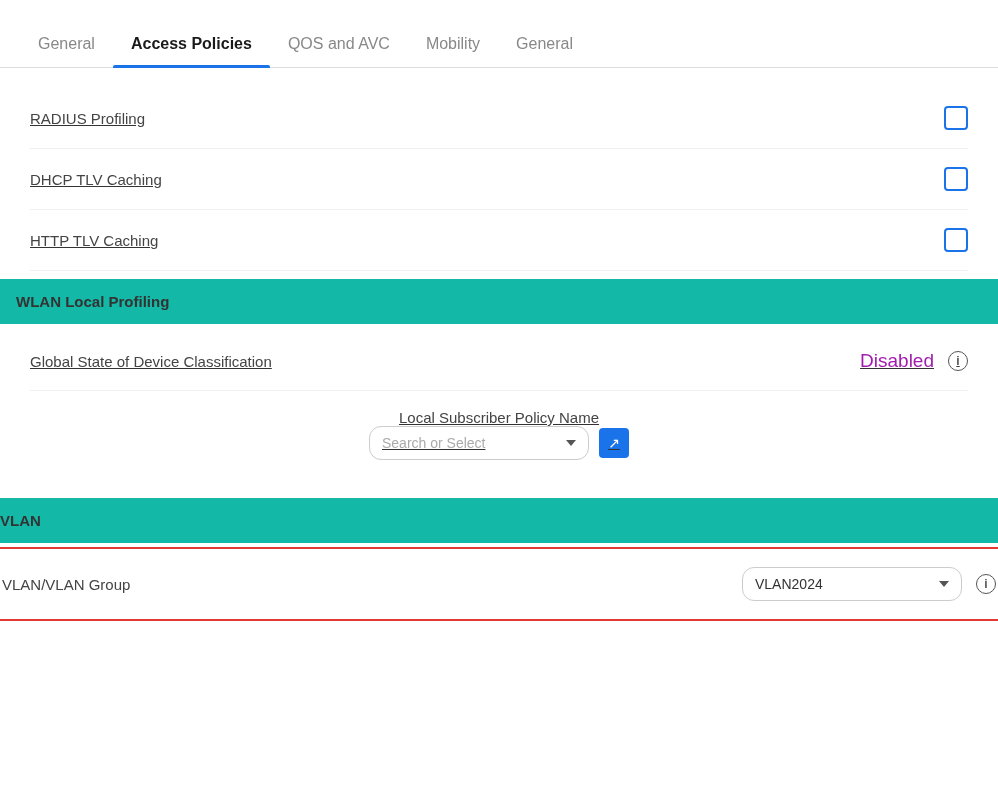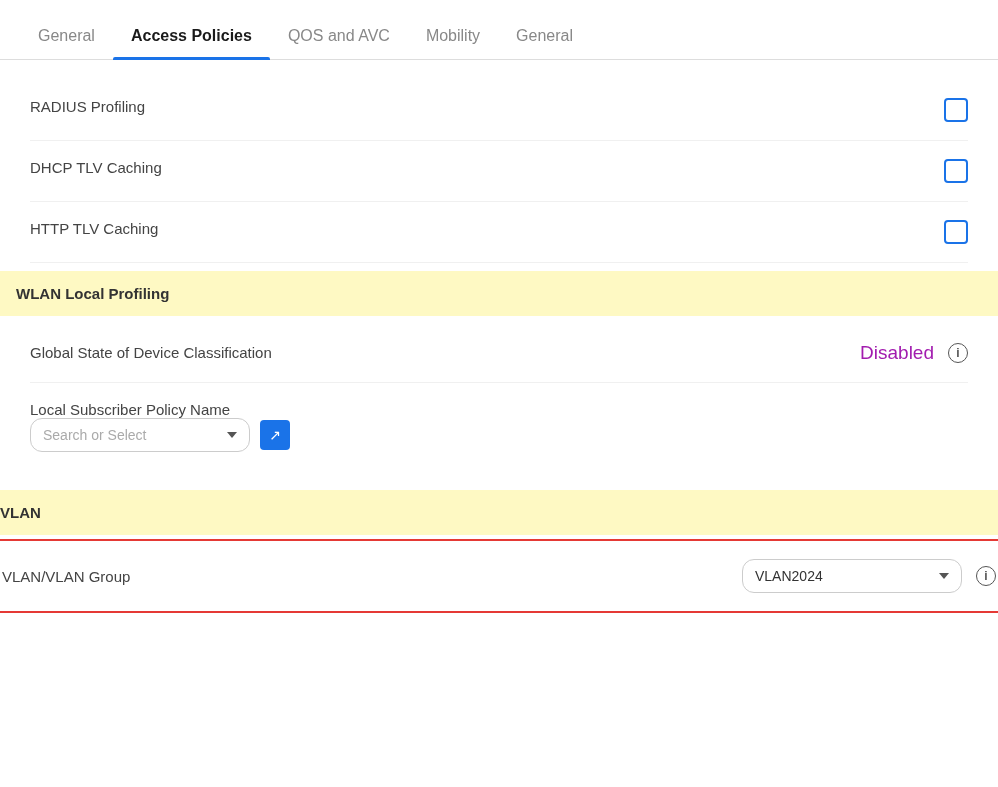--- a/index.html
+++ b/index.html
@@ -12,21 +12,21 @@
       min-height: 787px;
       overflow-x: hidden;
     }
 
     
     .tab-bar {
       display: flex;
       align-items: flex-end;
       border-bottom: 1px solid #ddd;
       padding: 0 20px;
-      height: 60px;
+      height: 68px;
     }
 
     .tab-item {
       padding: 14px 18px;
       font-size: 16px;
       color: #888;
       cursor: pointer;
       position: relative;
       white-space: nowrap;
     }
@@ -48,24 +48,25 @@
     }
 
     
     .content {
       padding: 20px 30px;
     }
 
     
     .form-row {
       display: flex;
-      align-items: flex-start;
+      align-items: center;
       justify-content: space-between;
       padding: 18px 0;
       border-bottom: 1px solid #f0f0f0;
+      text-decoration: underline;
     }
 
     .form-row:last-child {
       border-bottom: none;
       flex-direction: column;
     }
 
     .form-label {
       font-size: 15px;
       color: #444;
@@ -86,21 +87,21 @@
       width: 24px;
       height: 24px;
       border: 2px solid #1a73e8;
       border-radius: 4px;
       cursor: pointer;
       background: #fff;
     }
 
     
     .section-header {
-      background: #fef9c3;
+      background: #14b8a6;
       padding: 14px 16px;
       margin: 8px -30px;
       font-size: 15px;
       font-weight: 600;
       color: #333;
     }
 
     
     .status-disabled {
       color: #a21caf;

